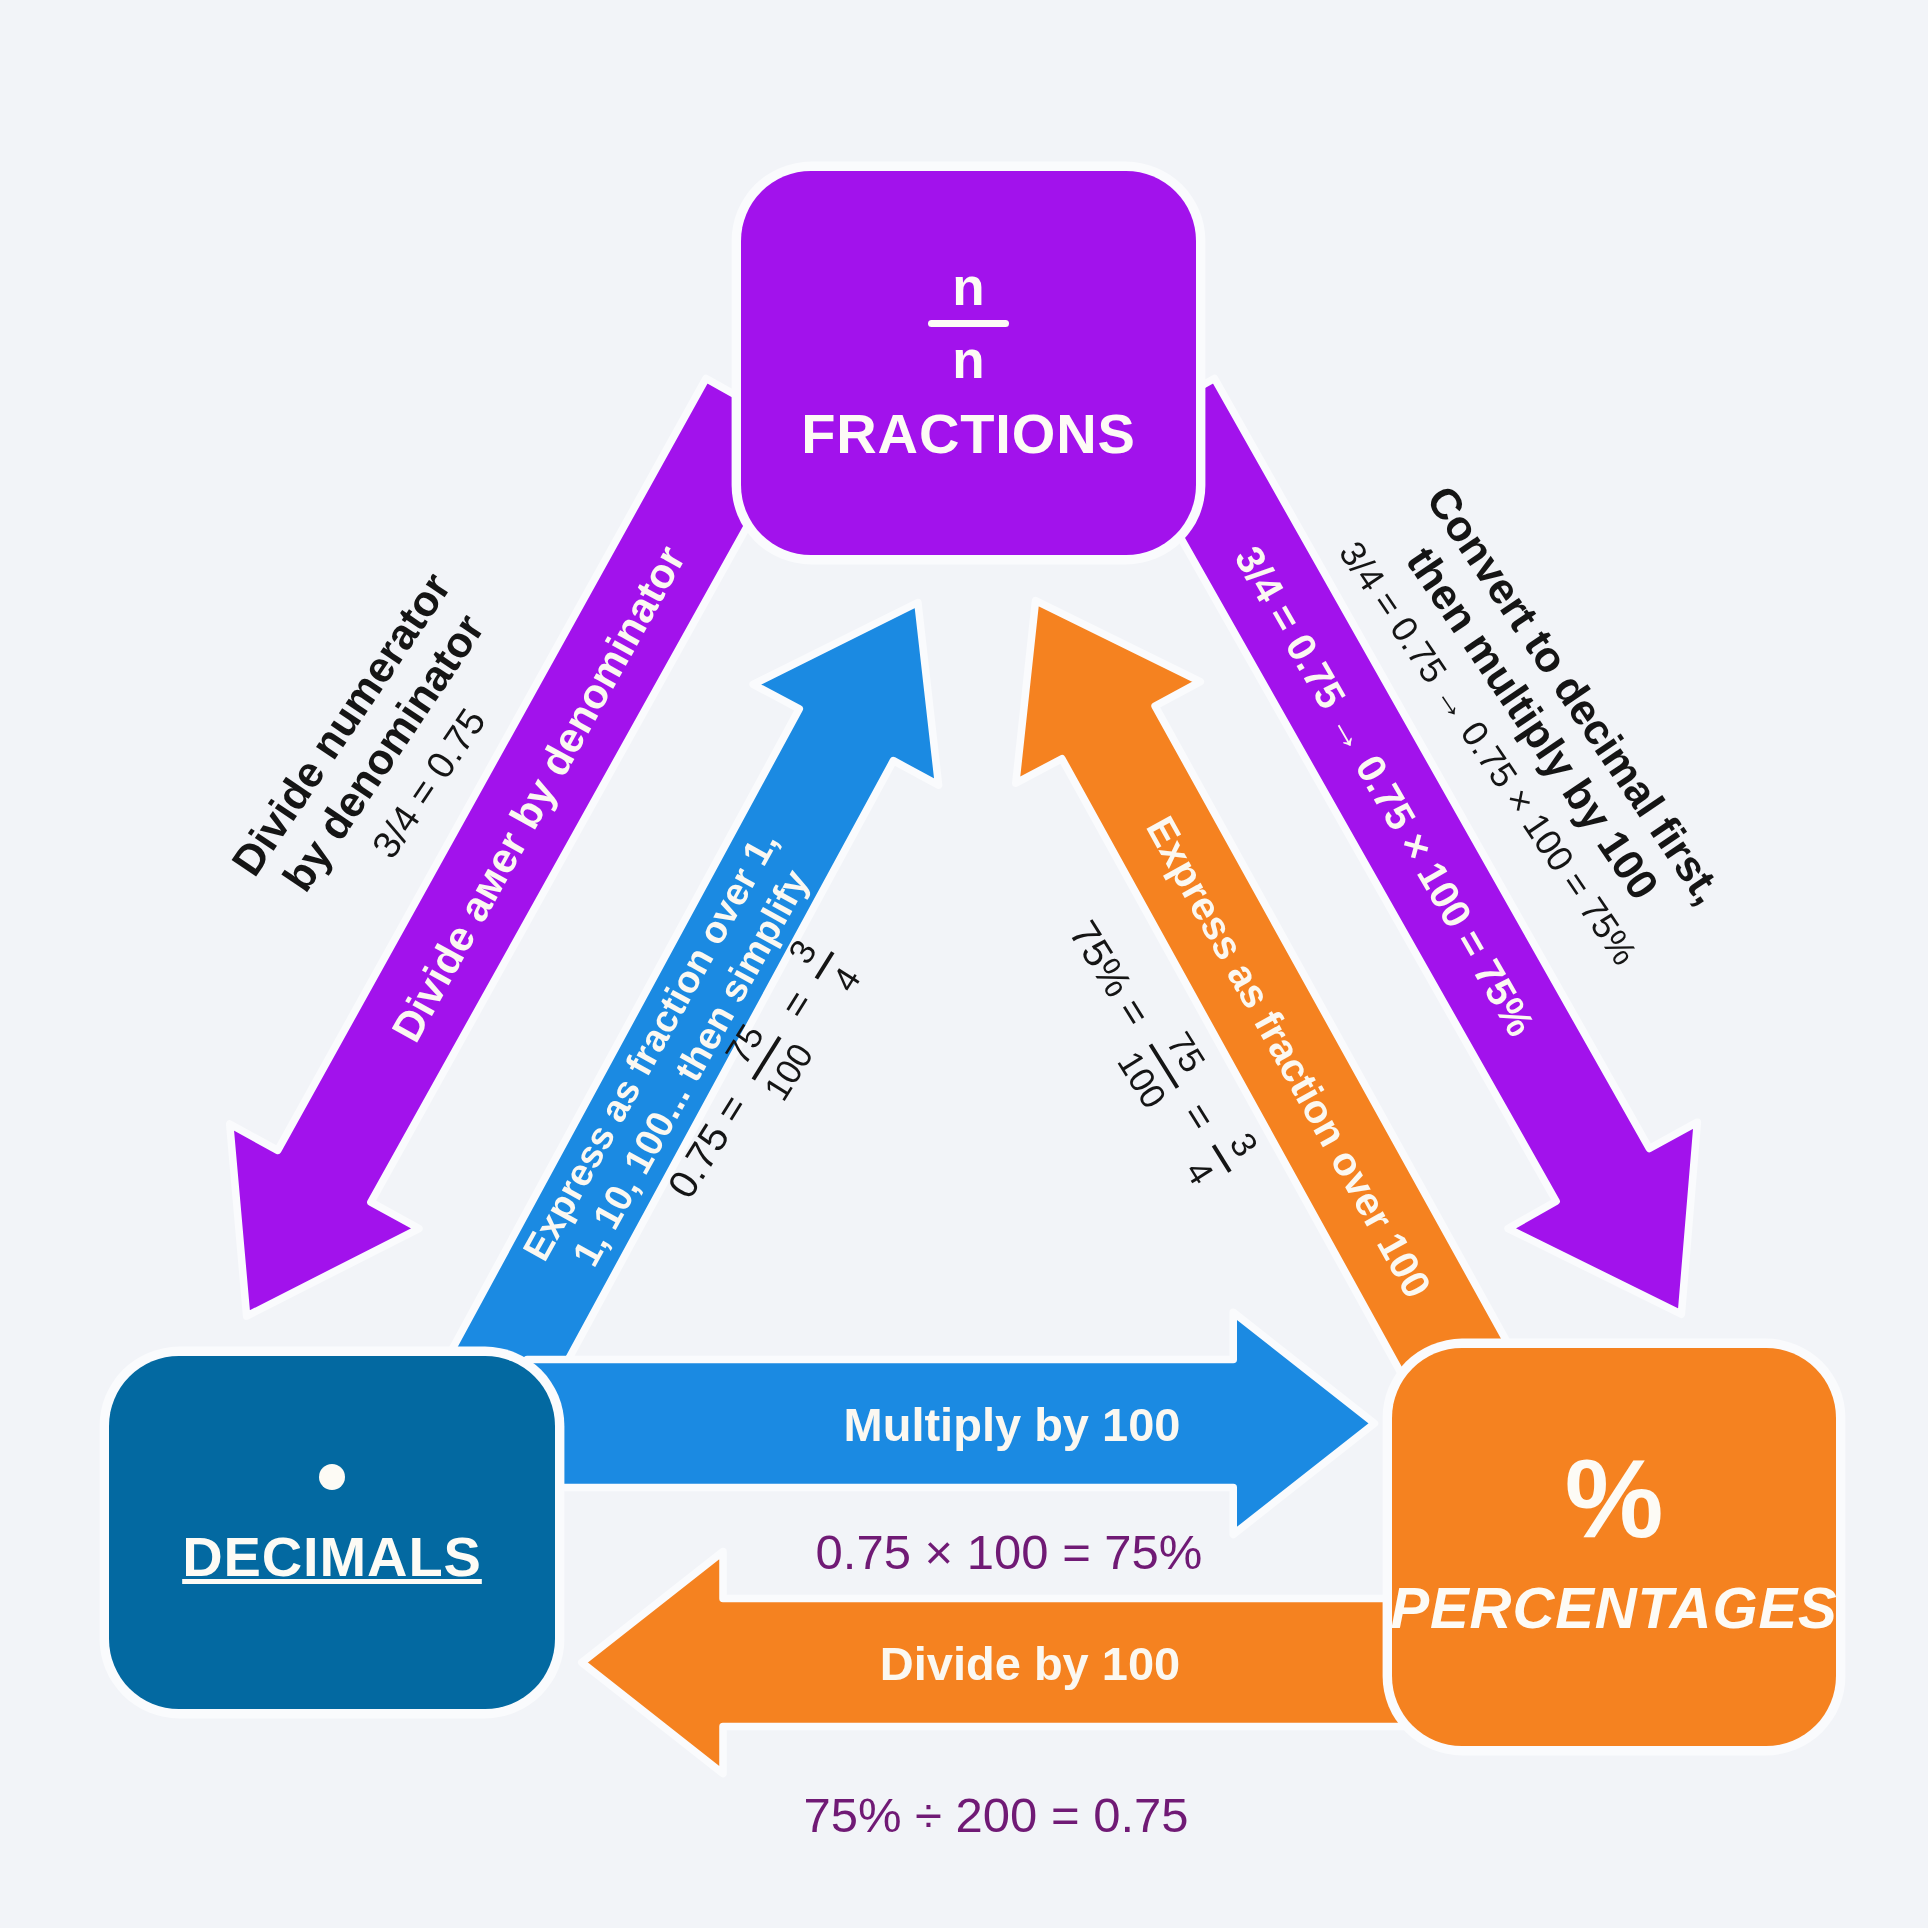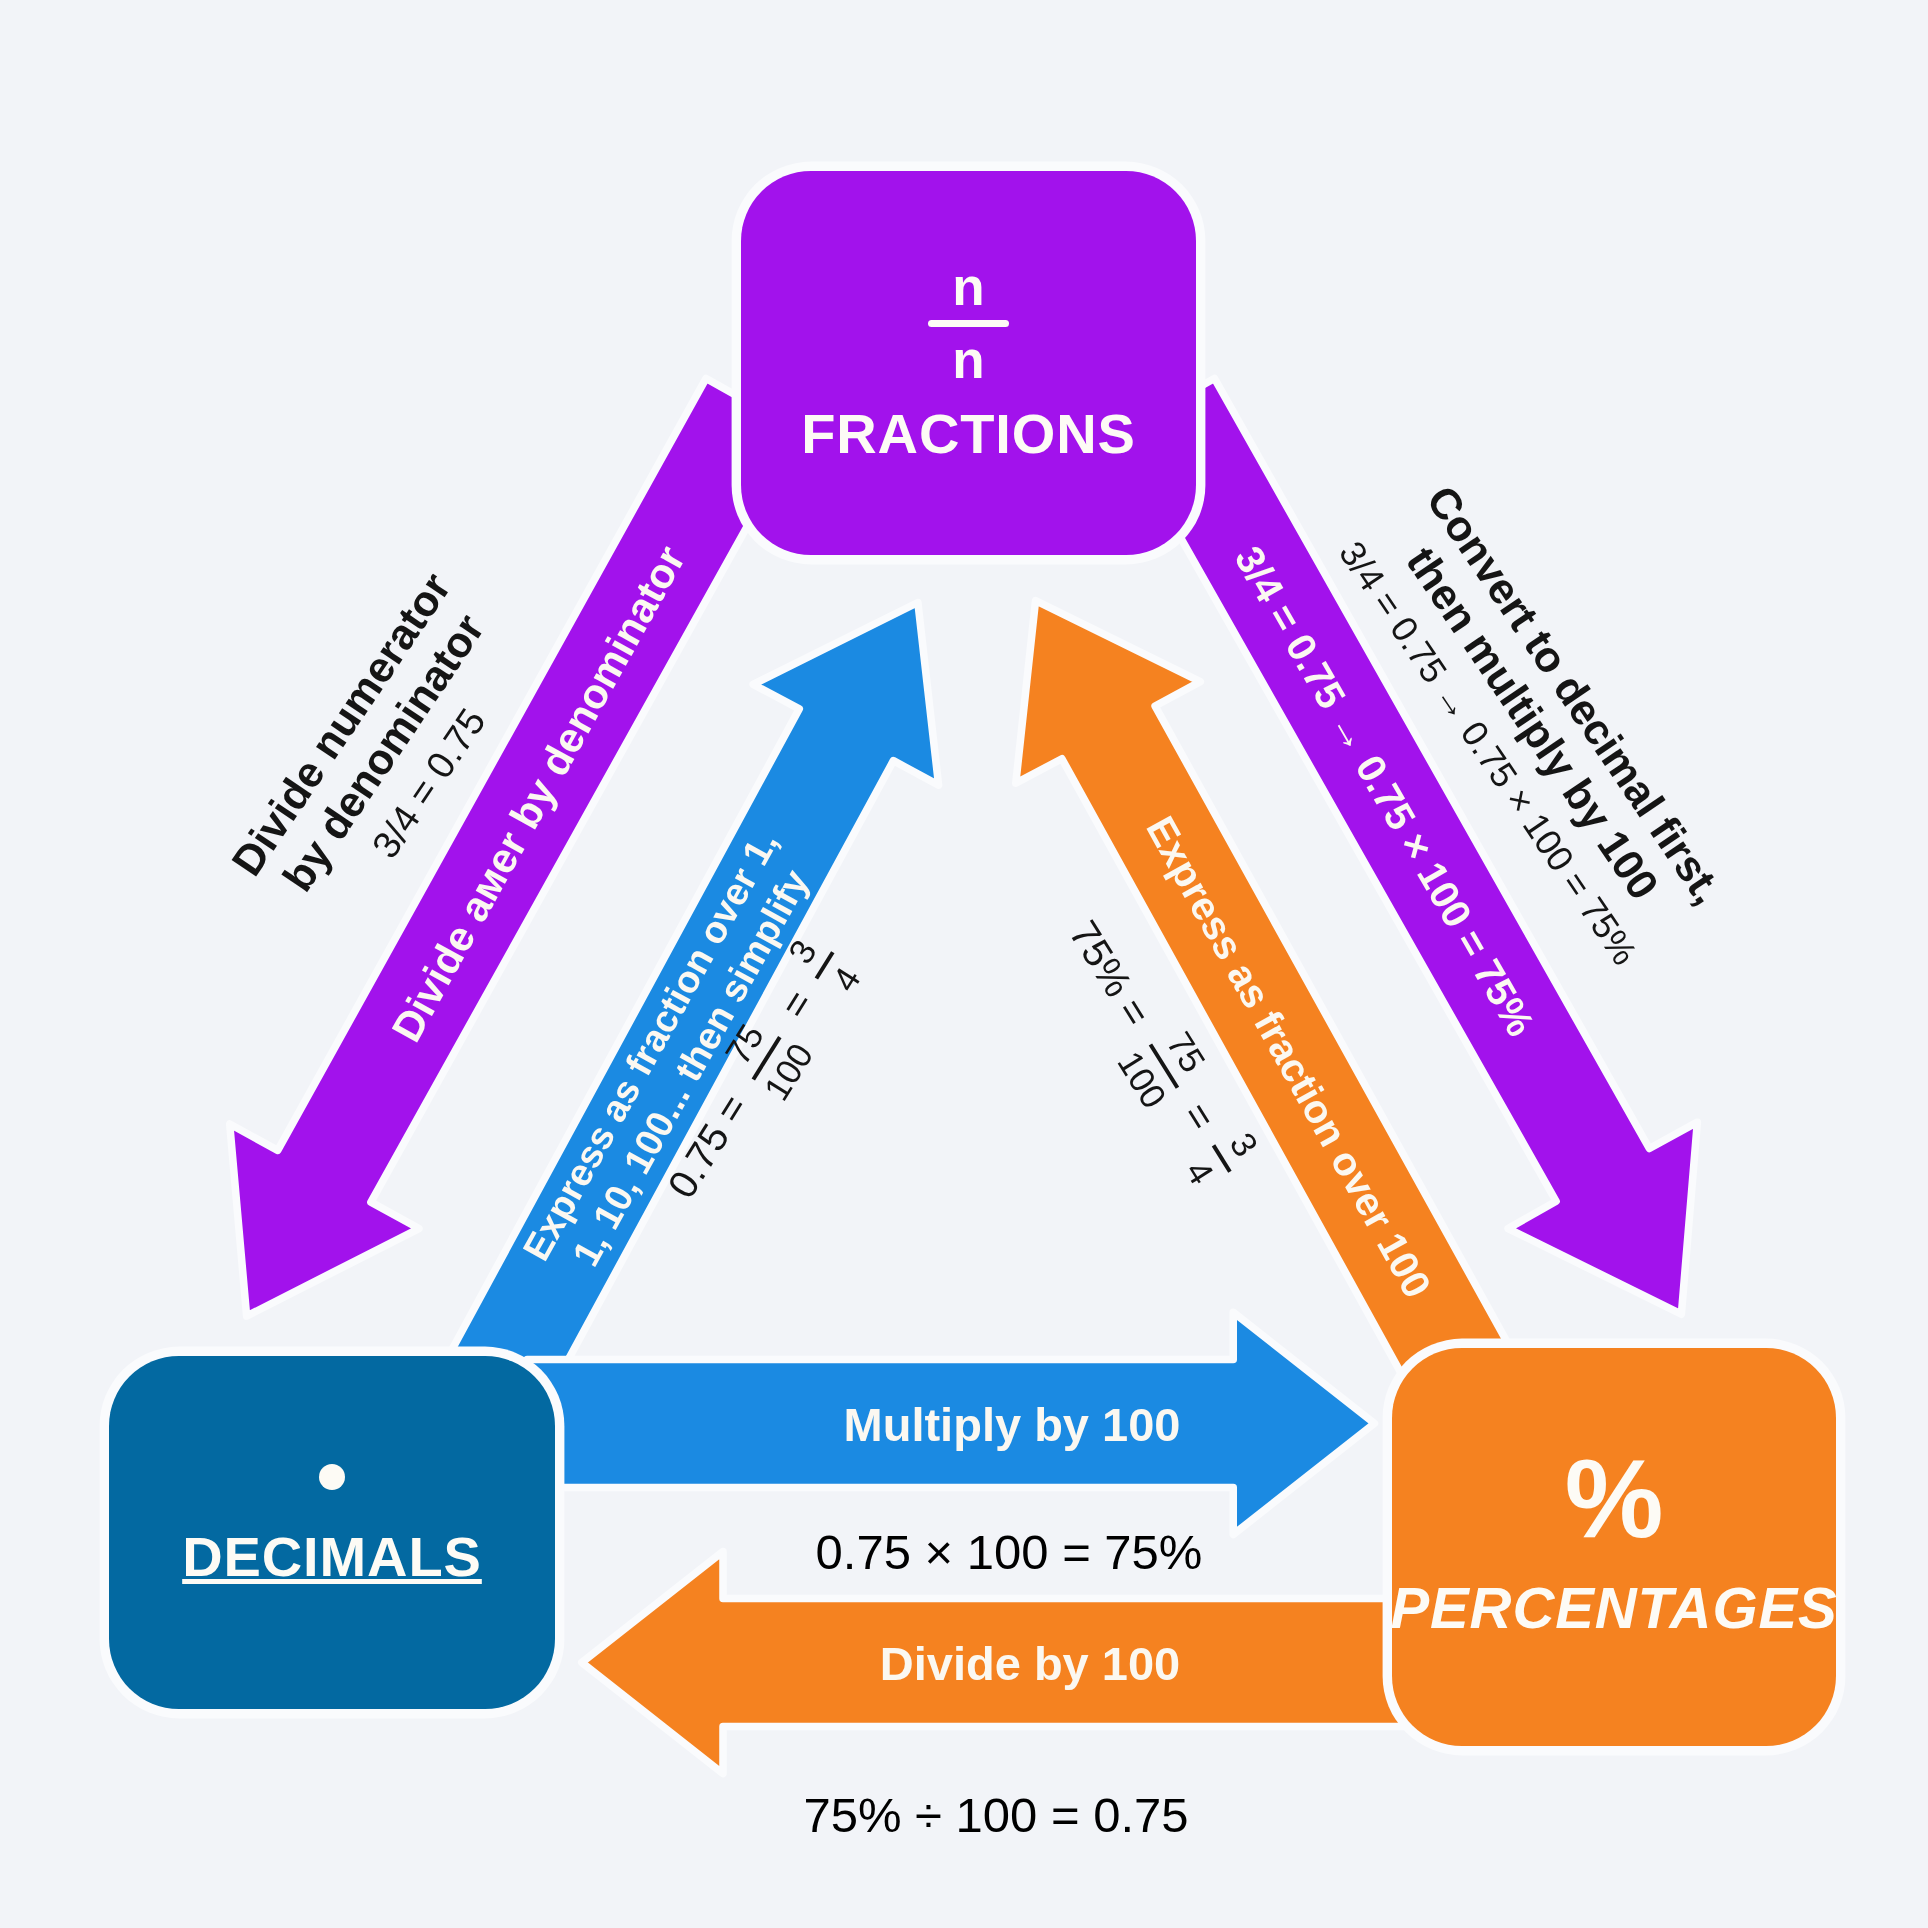--- a/index.html
+++ b/index.html
@@ -63,21 +63,21 @@
   #formula-dec-frac { left:759px;  top:1070px; transform:translate(-50%,-50%) rotate(-58deg); }
   #formula-pct-frac { left:1156px; top:1053px; transform:translate(-50%,-50%) rotate(58deg); }
 
   .frac { display:inline-flex; flex-direction:column; align-items:center;
           vertical-align:middle; line-height:1; margin:0 9.4px; font-size:0.88em; }
   .frac .fn { padding:0 5.6px 6.6px; border-bottom:4.7px solid #151515; }
   .frac .fd { padding-top:6.6px; }
 
   #ex-multiply { left:1009px; top:1552px; transform:translate(-50%,-50%); font-size:49px; }
   #ex-divide   { left:996px; top:1815px; transform:translate(-50%,-50%); font-size:49px; }
-  .hex { position:absolute; z-index:2; color:#000000; white-space:nowrap; }
+  .hex { position:absolute; z-index:2; color:#701a75; white-space:nowrap; }
 </style>
 </head>
 <body>
 
 <div class="stage">
 
   <svg class="arrows" width="1928" height="1928" viewBox="0 0 2048 2048">
 
     <polygon points="750,402 295,1222 244,1194 262,1398 445,1305 394,1277 850,458" fill="#A212EC" stroke="#FAFBFD" stroke-width="8" stroke-linejoin="round"></polygon>
 
@@ -159,16 +159,16 @@
     </span>
     <span>=</span>
     <span class="frac">
       <span class="fn">3</span>
       <span class="fd">4</span>
     </span>
   </div>
 
   <div class="hex" id="ex-multiply">0.75 × 100 = 75%</div>
 
-  <div class="hex" id="ex-divide">75% ÷ 100 = 0.75</div>
+  <div class="hex" id="ex-divide">75% ÷ 200 = 0.75</div>
 
 </div>
 
 
 </body></html>

